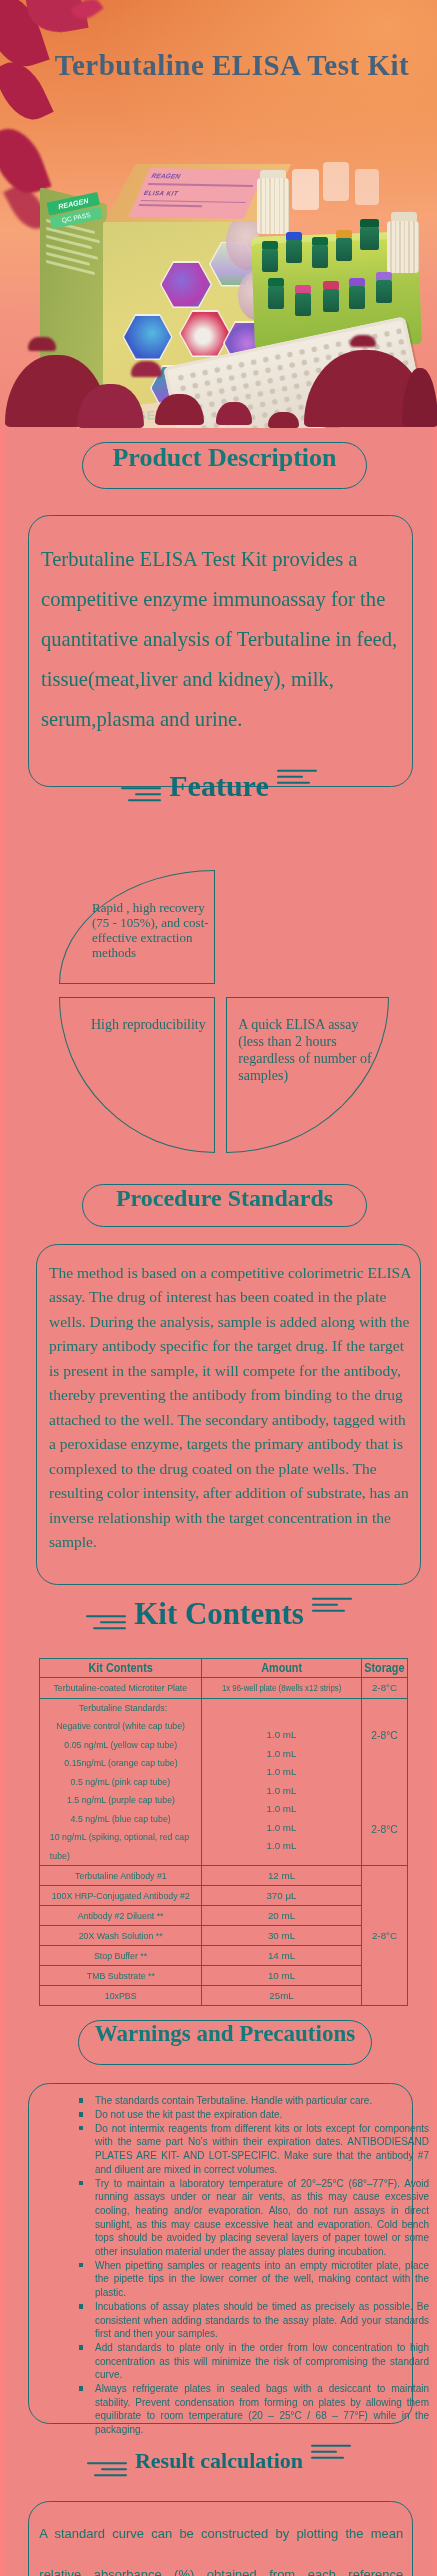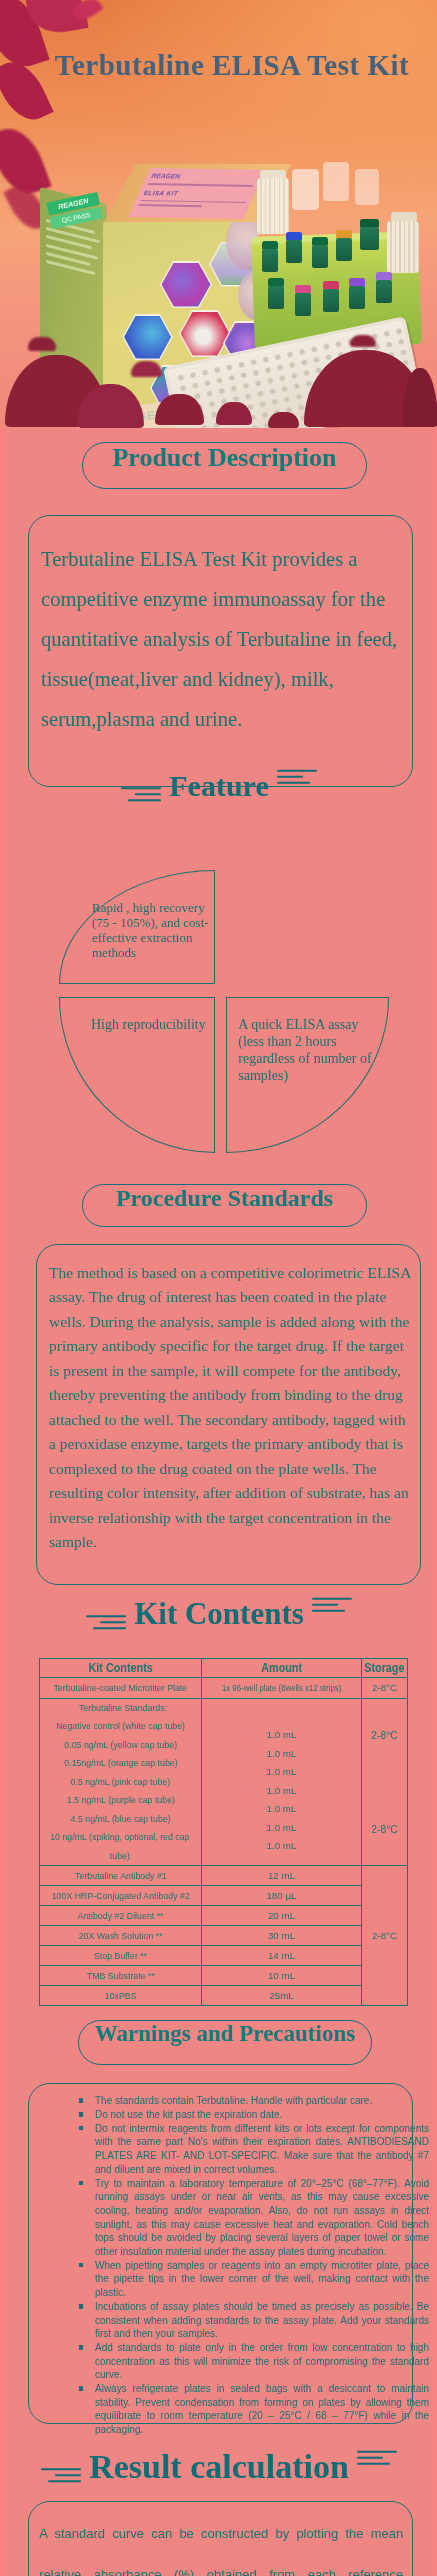--- a/index.html
+++ b/index.html
@@ -109,21 +109,21 @@
   .tealbox{position:absolute;border:1.5px solid #1d6f74;border-radius:21.6px;color:#16766f;box-sizing:border-box;}
   .bighead{position:absolute;display:flex;align-items:center;justify-content:center;width:438px;left:0;
     color:#0e6e77;font-weight:bold;gap:8.2px;}
   .deco{display:flex;flex-direction:column;gap:3.6px;}
   .deco i{display:block;height:2.1px;background:#0e6e77;border-radius:1px;}
   .deco.dl{align-items:flex-end;transform:translateY(8.2px);}
   .deco.dr{align-items:flex-start;transform:translateY(-9.3px);}
   .deco .w1{width:40px;} .deco .w2{width:26px;} .deco .w3{width:33px;}
   .h-feature{top:769px;font-size:30px;}
   .h-kit{top:1596px;font-size:31px;}
-  .h-result{top:2448px;font-size:34px;}
+  .h-result{top:2448px;font-size:22px;}
 
   .desc-box{left:28px;top:515px;width:385px;height:272px;}
   .desc-text{position:absolute;left:12px;top:23px;width:358px;font-size:20.6px;line-height:40px;color:#16766f;}
 
   
   .quad{position:absolute;border:1px solid #1d6f6d;color:#1d6f6d;box-sizing:border-box;}
   .qtl{left:59px;top:870px;width:156px;height:114px;border-radius:100% 0 0 0;}
   .qtr{left:226px;top:870px;width:163px;height:114px;border-radius:0 100% 0 0;}
   .qbl{left:59px;top:997px;width:156px;height:156px;border-radius:0 0 0 100%;}
   .qbr{left:226px;top:997px;width:163px;height:156px;border-radius:0 0 100% 0;}
@@ -371,21 +371,21 @@
     </tr>
     <tr>
       <td class="std-name">
         <div class="std-label"><span class="cnd">Terbutaline Standards:</span></div>
         <div class="std-item"><span class="cnd">Negative control (white cap tube)</span></div>
         <div class="std-item"><span class="cnd">0.05 ng/mL (yellow cap tube)</span></div>
         <div class="std-item"><span class="cnd">0.15ng/mL (orange cap tube)</span></div>
         <div class="std-item"><span class="cnd">0.5 ng/mL (pink cap tube)</span></div>
         <div class="std-item"><span class="cnd">1.5 ng/mL (purple cap tube)</span></div>
         <div class="std-item"><span class="cnd">4.5 ng/mL (blue cap tube)</span></div>
-        <div class="std-item" style="text-align:center;padding-left:2.1px;"><span style="white-space:normal;" class="cnd">10 ng/mL (spiking, optional, red cap tube)</span></div>
+        <div class="std-item" style="text-align:left;padding-left:2.1px;"><span style="white-space:normal;" class="cnd">10 ng/mL (spiking, optional, red cap tube)</span></div>
       </td>
       <td class="std-amt">
         <div>&nbsp;</div>
         <div>1.0 mL</div>
         <div>1.0 mL</div>
         <div>1.0 mL</div>
         <div>1.0 mL</div>
         <div>1.0 mL</div>
         <div>1.0 mL</div>
         <div>1.0 mL</div>
@@ -395,21 +395,21 @@
         <span class="s2">2-8°C</span>
       </td>
     </tr>
     <tr class="rrow">
       <td><span class="cnd">Terbutaline Antibody #1</span></td>
       <td>12 mL</td>
       <td class="stor" rowspan="7">2-8°C</td>
     </tr>
     <tr class="rrow">
       <td><span class="cnd">100X HRP-Conjugated Antibody #2</span></td>
-      <td>180 μL</td>
+      <td>370 μL</td>
     </tr>
     <tr class="rrow">
       <td><span class="cnd">Antibody #2 Diluent **</span></td>
       <td>20 mL</td>
     </tr>
     <tr class="rrow">
       <td><span class="cnd">20X Wash Solution **</span></td>
       <td>30 mL</td>
     </tr>
     <tr class="rrow">

